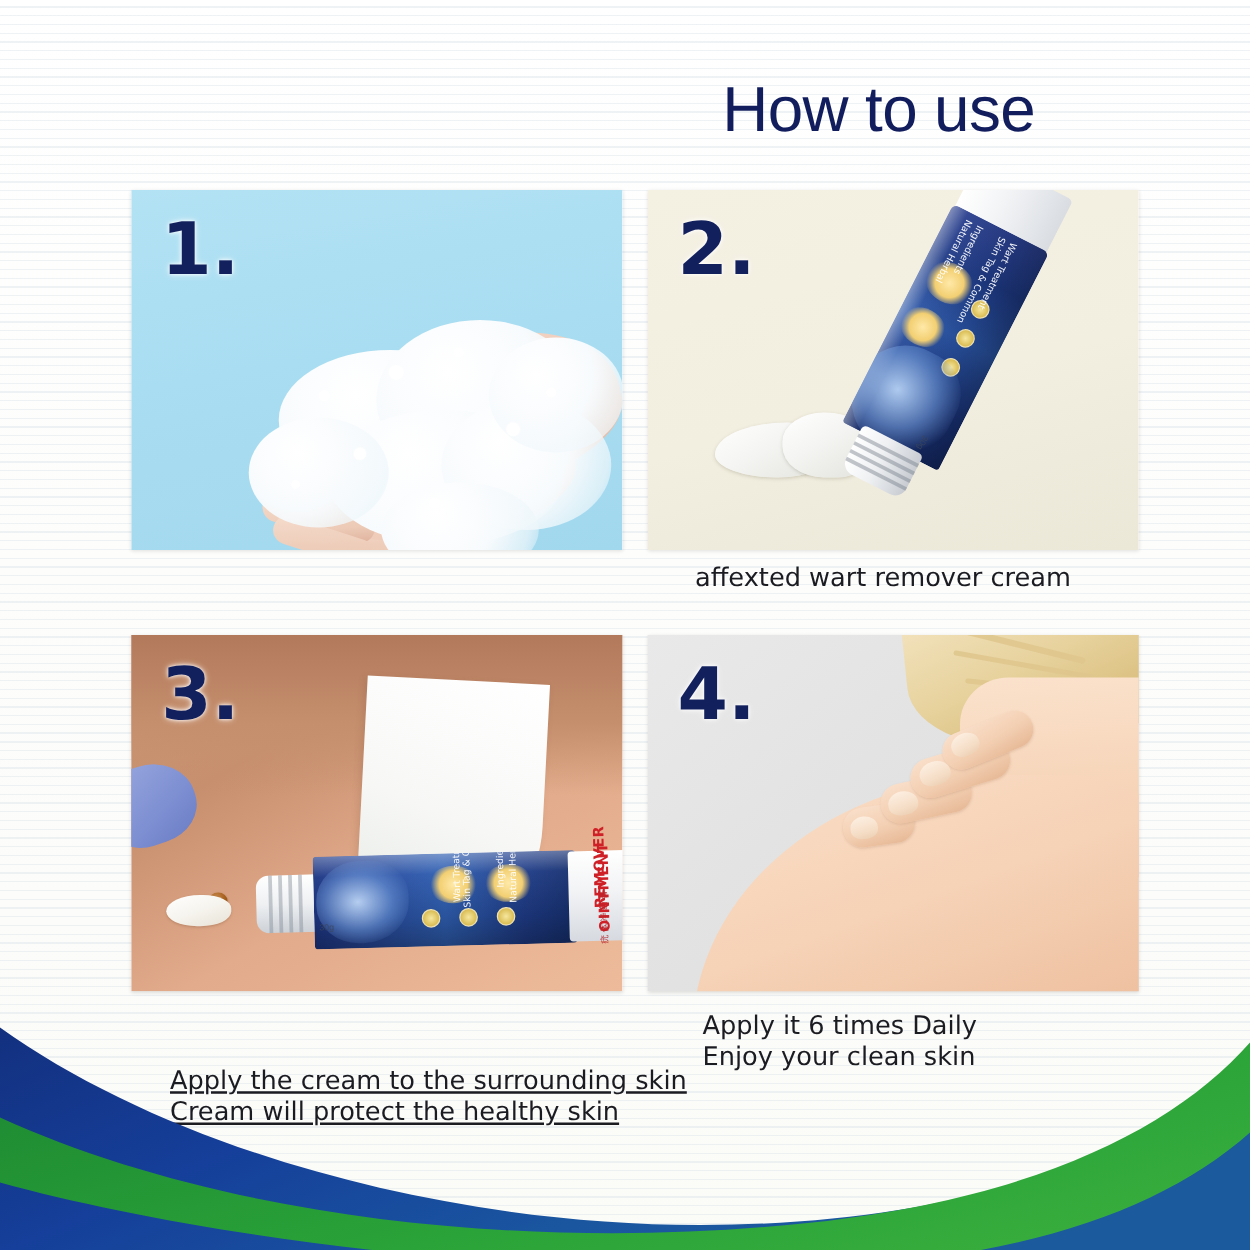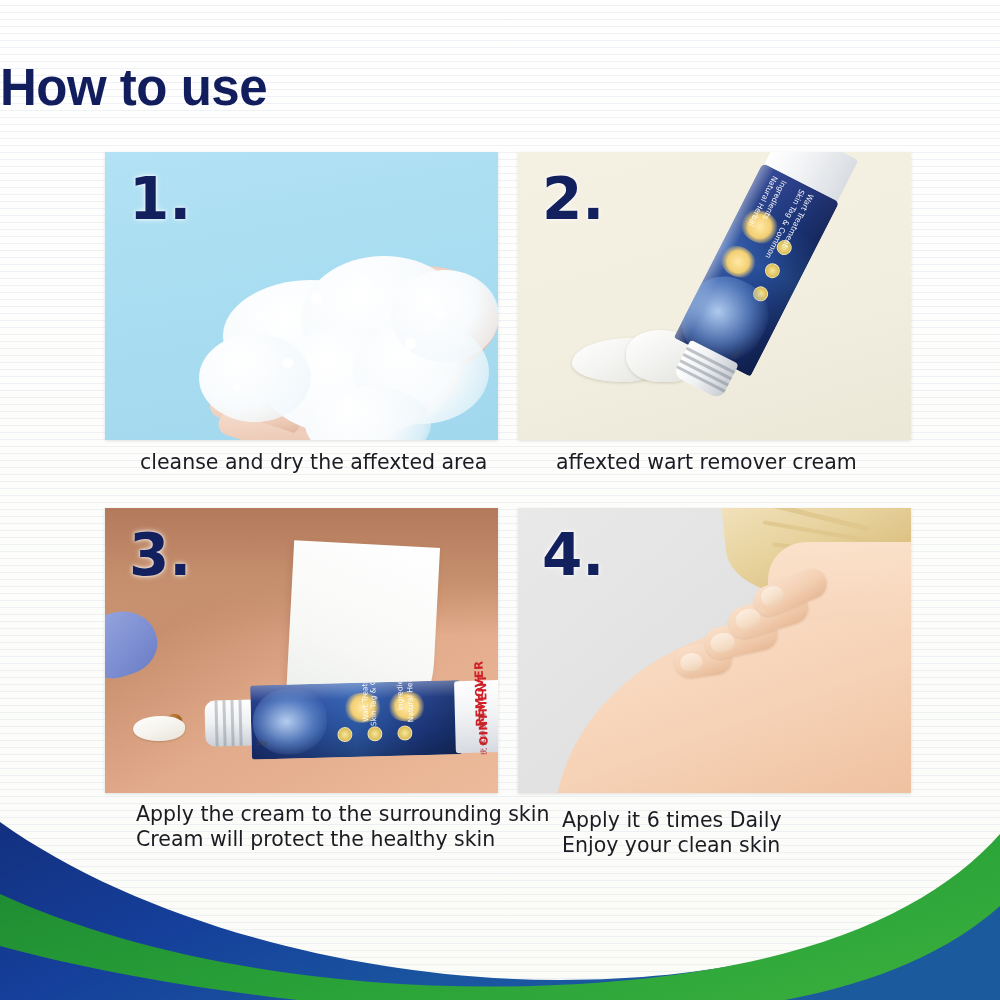--- a/index.html
+++ b/index.html
@@ -18,23 +18,23 @@
         rgba(255,255,255,0) 1px,
         rgba(255,255,255,0) 7px),
       linear-gradient(180deg,#ffffff 0%,#fdfdfc 45%,#fbfbf8 100%);
     z-index:0;
   }
   .stage{position:absolute;inset:0;z-index:2;}
 
   
   .title{
     position:absolute;left:0;top:62px;width:828px;
-    text-align:left;
+    text-align:right;
     font-size:51px;line-height:1;
-    font-weight:bold;
+    font-weight:normal;
     letter-spacing:-0.5px;
     color:#121d5e;
   }
 
   
   .panel{
     position:absolute;
     overflow:hidden;
     box-shadow:0 1px 3px rgba(0,0,0,0.12);
   }
@@ -56,21 +56,21 @@
   .caption{
     position:absolute;
     color:#1b1b22;
     font-size:20.5px;
     line-height:25px;
     white-space:pre-line;
     font-family:"DejaVu Sans",sans-serif;
   }
   #caption-1{left:140px;top:450px;}
   #caption-2{left:556px;top:450px;}
-  #caption-3{left:136px;top:802px;}
+  #caption-3{left:136px;top:852px;text-decoration:underline;}
   #caption-4{left:562px;top:808px;}
 
   
   .p1-bg{position:absolute;inset:0;
     background:linear-gradient(170deg,#b2e2f4 0%,#a9ddf1 45%,#a2d8ee 100%);}
   .hand{
     position:absolute;
     background:linear-gradient(150deg,#f7ded1 0%,#f0cdbb 55%,#e3b8a3 100%);
     border-radius:46% 52% 48% 50%/55% 48% 52% 45%;
   }
@@ -430,21 +430,20 @@
       <div class="finger4" style="left:92px;top:-10px;width:76px;height:30px;transform:rotate(-8deg);"></div>
       <div class="nail4" style="left:6px;top:40px;width:22px;height:18px;transform:rotate(8deg);"></div>
       <div class="nail4" style="left:40px;top:28px;width:24px;height:19px;transform:rotate(3deg);"></div>
       <div class="nail4" style="left:70px;top:11px;width:25px;height:19px;transform:rotate(-3deg);"></div>
       <div class="nail4" style="left:100px;top:-5px;width:23px;height:18px;transform:rotate(-9deg);"></div>
     </div>
 
     <div class="step-num">4.</div>
   </div>
 
-  <div class="caption" id="caption-1">cleanse and dry the affexted area</div>
   <div class="caption" id="caption-2">affexted wart remover cream</div>
   <div class="caption" id="caption-3">Apply the cream to the surrounding skin
 Cream will protect the healthy skin</div>
   <div class="caption" id="caption-4">Apply it 6 times Daily
 Enjoy your clean skin</div>
 
   <svg class="banner" viewBox="0 0 1000 190" preserveAspectRatio="none">
     <defs>
       <linearGradient id="gBlueDark" x1="0" y1="0" x2="1" y2="0.4">
         <stop offset="0%" stop-color="#13307f"></stop>

